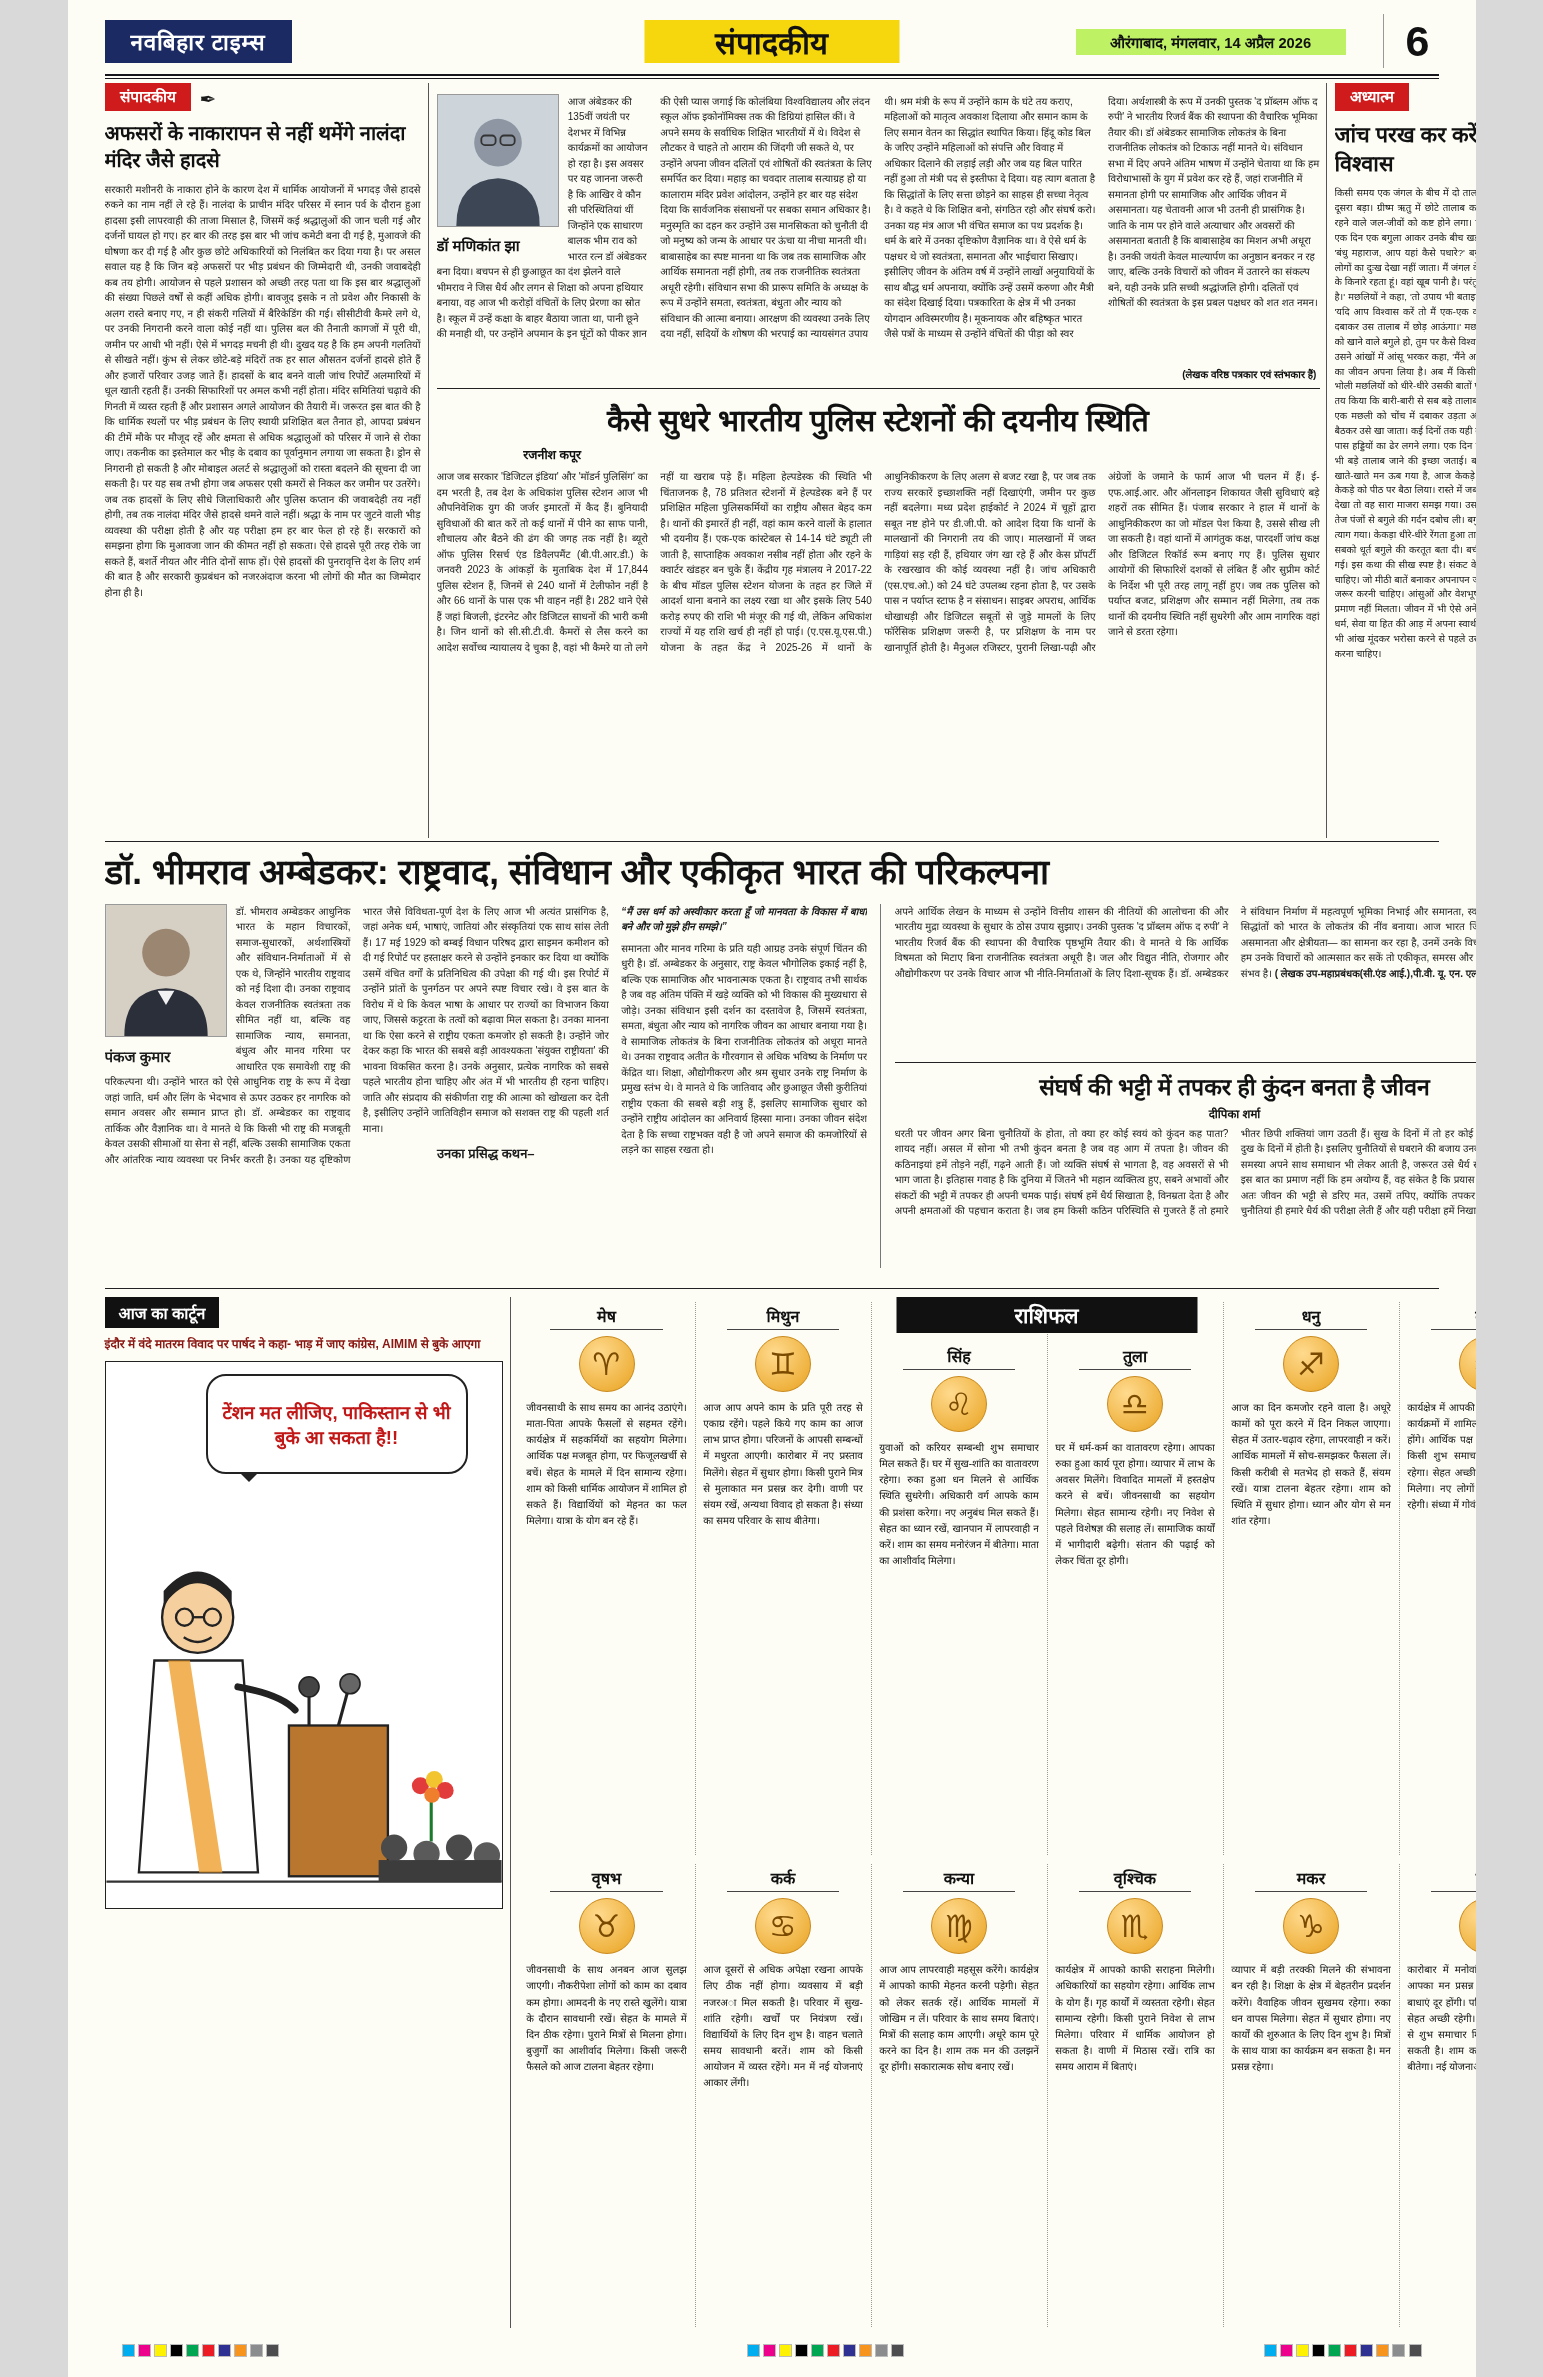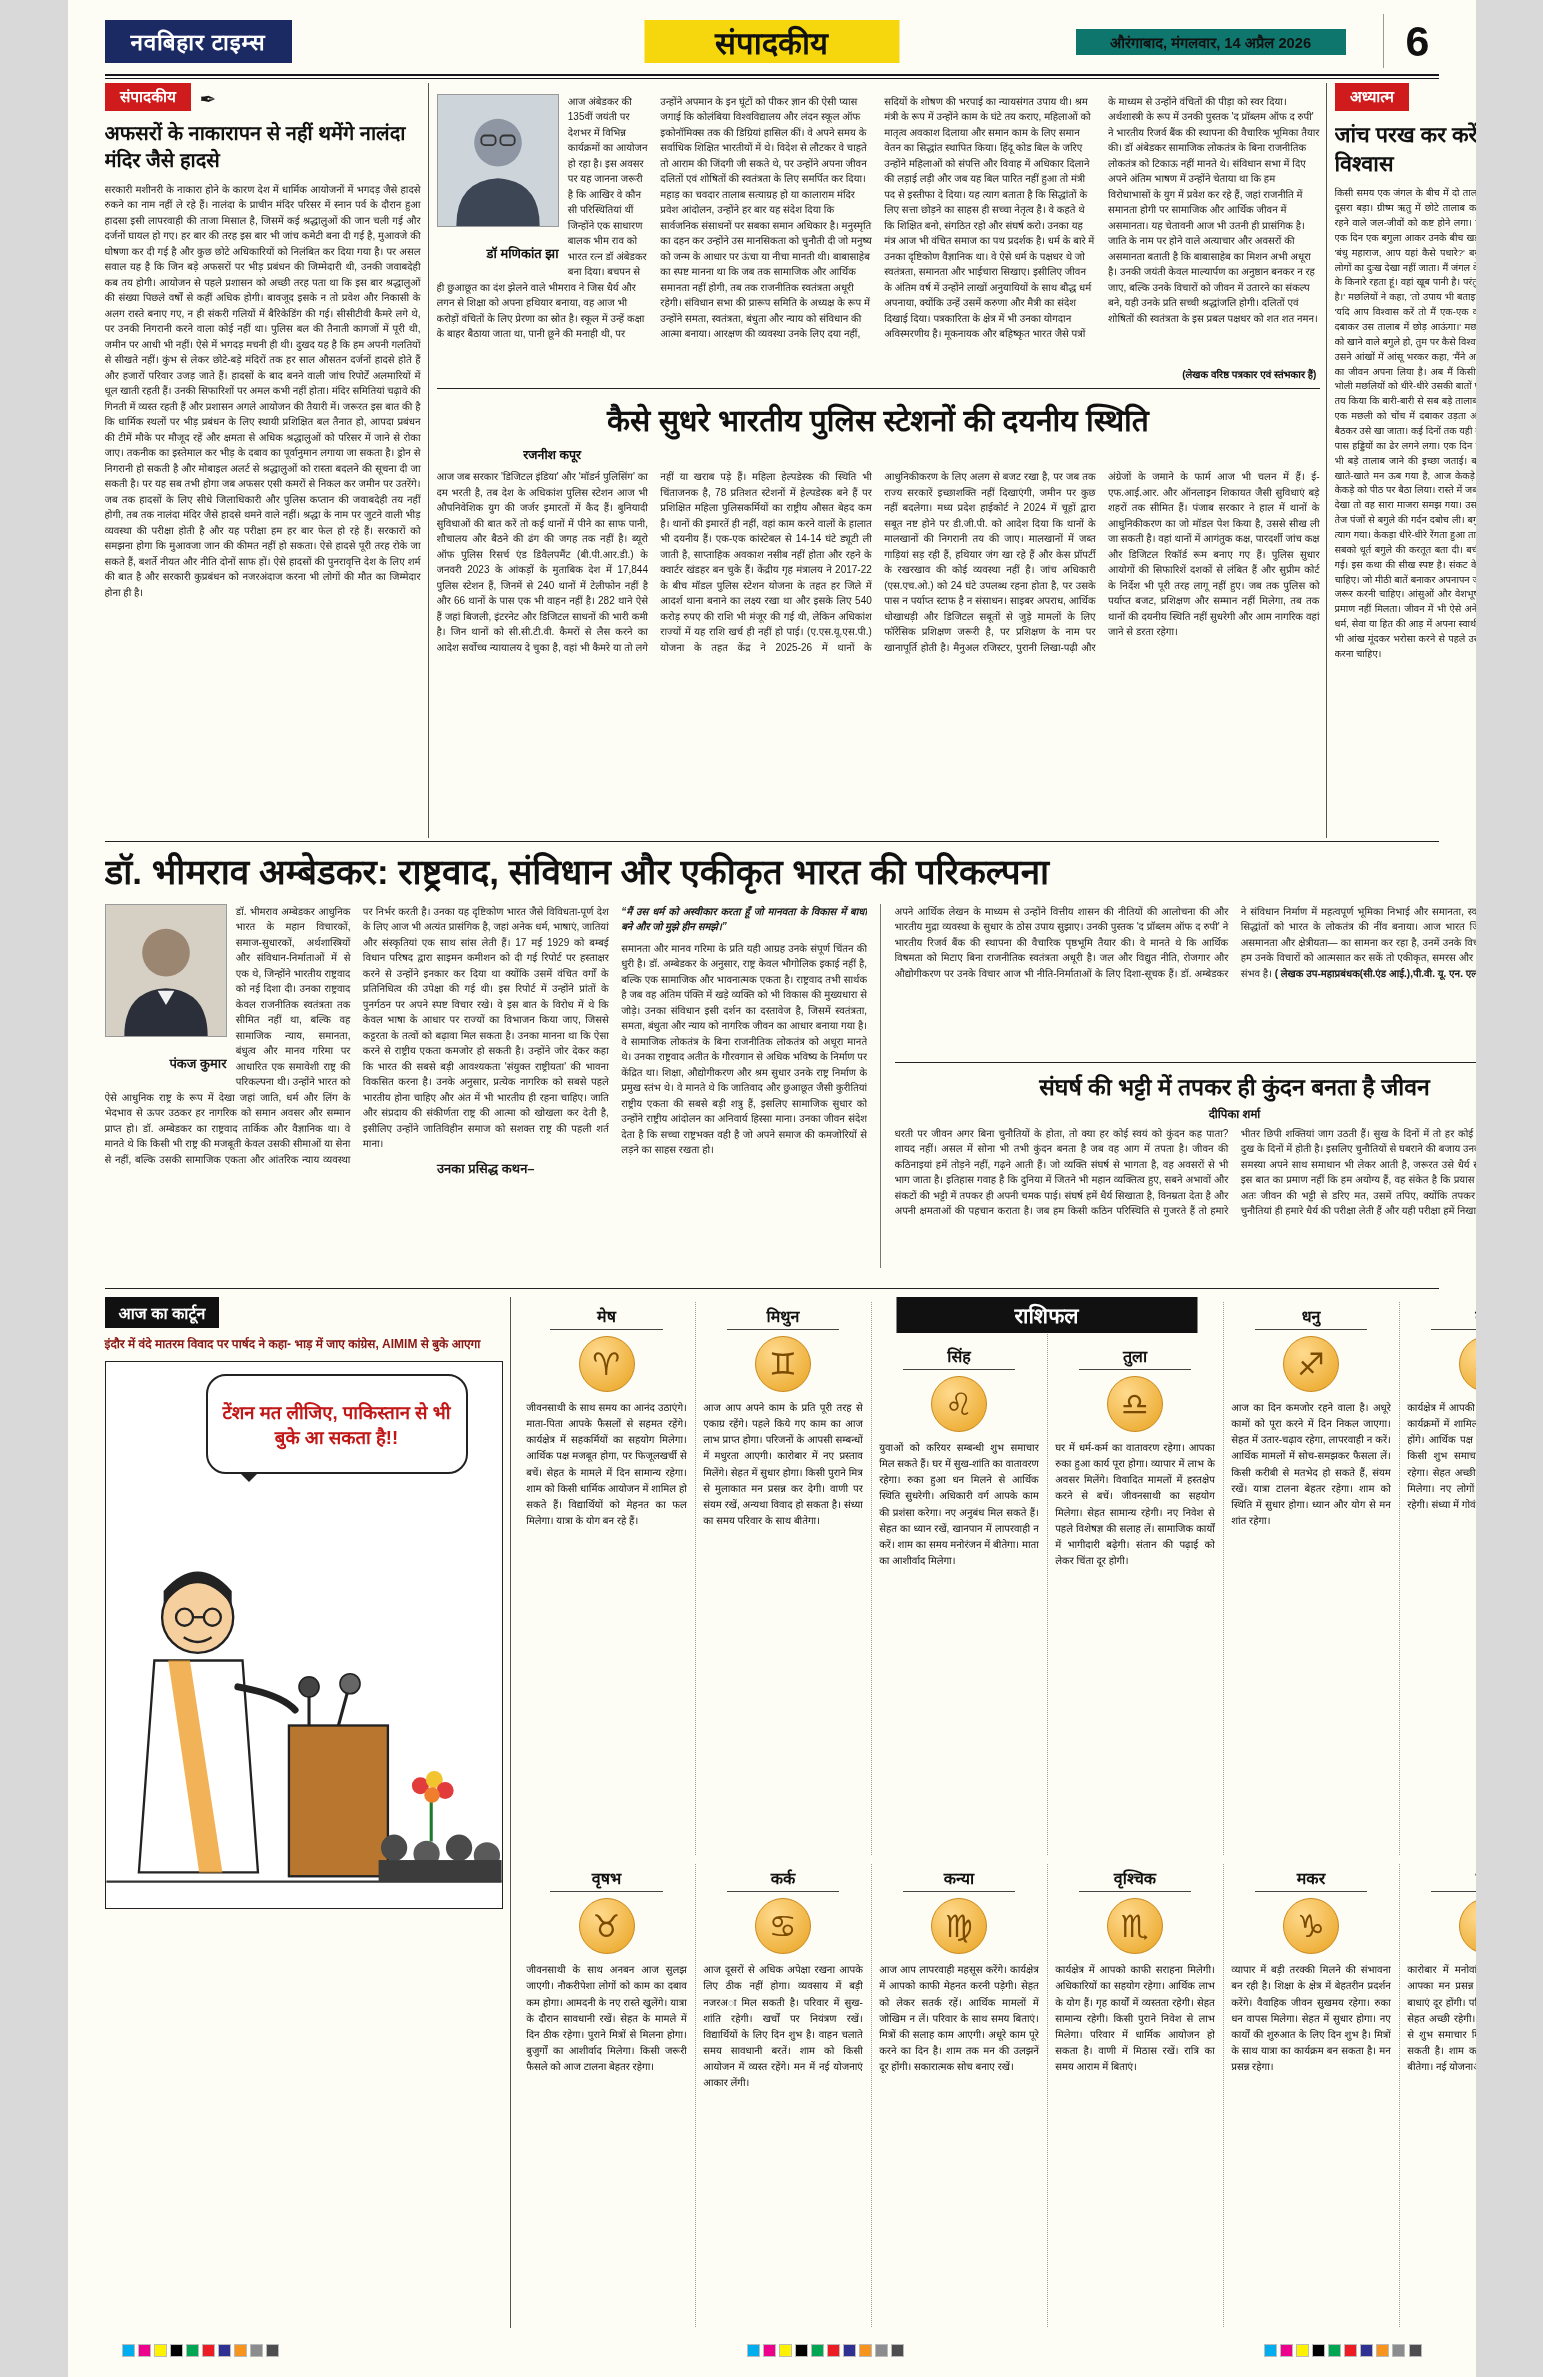--- a/index.html
+++ b/index.html
@@ -10,21 +10,21 @@
     font-family: "Liberation Sans", "DejaVu Sans", sans-serif;
     overflow: hidden;
   }
   
   .masthead { position:absolute; left:37px; top:20px; width:187px; height:43px;
     background:#1b2a63; color:#fff; display:flex; align-items:center; justify-content:center;
     font-size:22.4px; font-weight:bold; letter-spacing:0.8px; }
   .hdr-section { position:absolute; left:50%; transform:translateX(-50%); top:20px; width:255px; height:43px;
     background:#f6d60c; color:#111; display:flex; align-items:center; justify-content:center;
     font-size:31px; font-weight:bold; }
-  .hdr-date { position:absolute; right:130px; top:29px; width:270px; height:26px; background:#0f766e;
+  .hdr-date { position:absolute; right:130px; top:29px; width:270px; height:26px; background:#bef264;
     display:flex; align-items:center; justify-content:center; font-size:14.7px; font-weight:bold; }
   .page-num { position:absolute; right:46px; top:14px; font-size:43px; font-weight:bold;
     border-left:0.8px solid #999; padding-left:21.6px; height:54px; display:flex; align-items:center; }
   .hdr-rule { position:absolute; left:37px; right:37px; top:74px; border-top:2.3px solid #16161c; }
   .hdr-rule2 { position:absolute; left:37px; right:37px; top:78px; border-top:0.8px solid #16161c; }
 
   
   .ribbon { display:inline-block; background:#cf1b1b; color:#fff; font-weight:bold;
     font-size:15.4px; padding:3.1px 15.4px 3.9px; }
   .pen { font-size:20px; color:#1a1a1a; margin-left:4.6px; vertical-align:middle; }
@@ -41,21 +41,21 @@
   .h-rule-mid{ position:absolute; left:37px; right:37px; top:841px; border-top:1.5px solid #222; }
 
   .ed-head { font-size:20px; font-weight:bold; line-height:1.35; margin:9.3px 0 7.7px; }
   .col-left .body-txt { height:664px; }
 
   .main-head { font-size:43px; font-weight:800; line-height:1.22; color:#13214f; }
   .main-wrap { position:relative; margin-top:10.8px; height:287px; overflow:hidden; }
   .main-cols { column-count:4; column-gap:12.4px; height:100%; }
   .photo { float:left; width:122px; margin:0 9.3px 6.2px 0; }
   .photo svg { display:block; width:122px; height:133px; border:0.8px solid #999; background:#cfd6dc; }
-  .photo-cap { text-align:right; font-weight:bold; font-size:13px; margin-top:17px; }
+  .photo-cap { text-align:left; font-weight:bold; font-size:15px; margin-top:8px; }
   .main-endnote { position:absolute; right:3.1px; bottom:0; background:#fdfdf6; padding-left:7.7px; }
 
   .police { margin-top:7.7px; border-top:1.5px solid #222; padding-top:9.3px; height:340px; }
   .police-head { font-size:30px; font-weight:800; text-align:center; }
   .police-byline { width:216px; text-align:center; margin:6.2px 0 6.2px 7.7px; }
   .police-cols { column-count:4; column-gap:12.4px; height:238px; overflow:hidden; }
 
   .sp-head { font-size:21.6px; font-weight:bold; line-height:1.35; margin:9.3px 0 7.7px; }
   .col-right .body-txt { height:656px; font-size:9.6px; }
 

